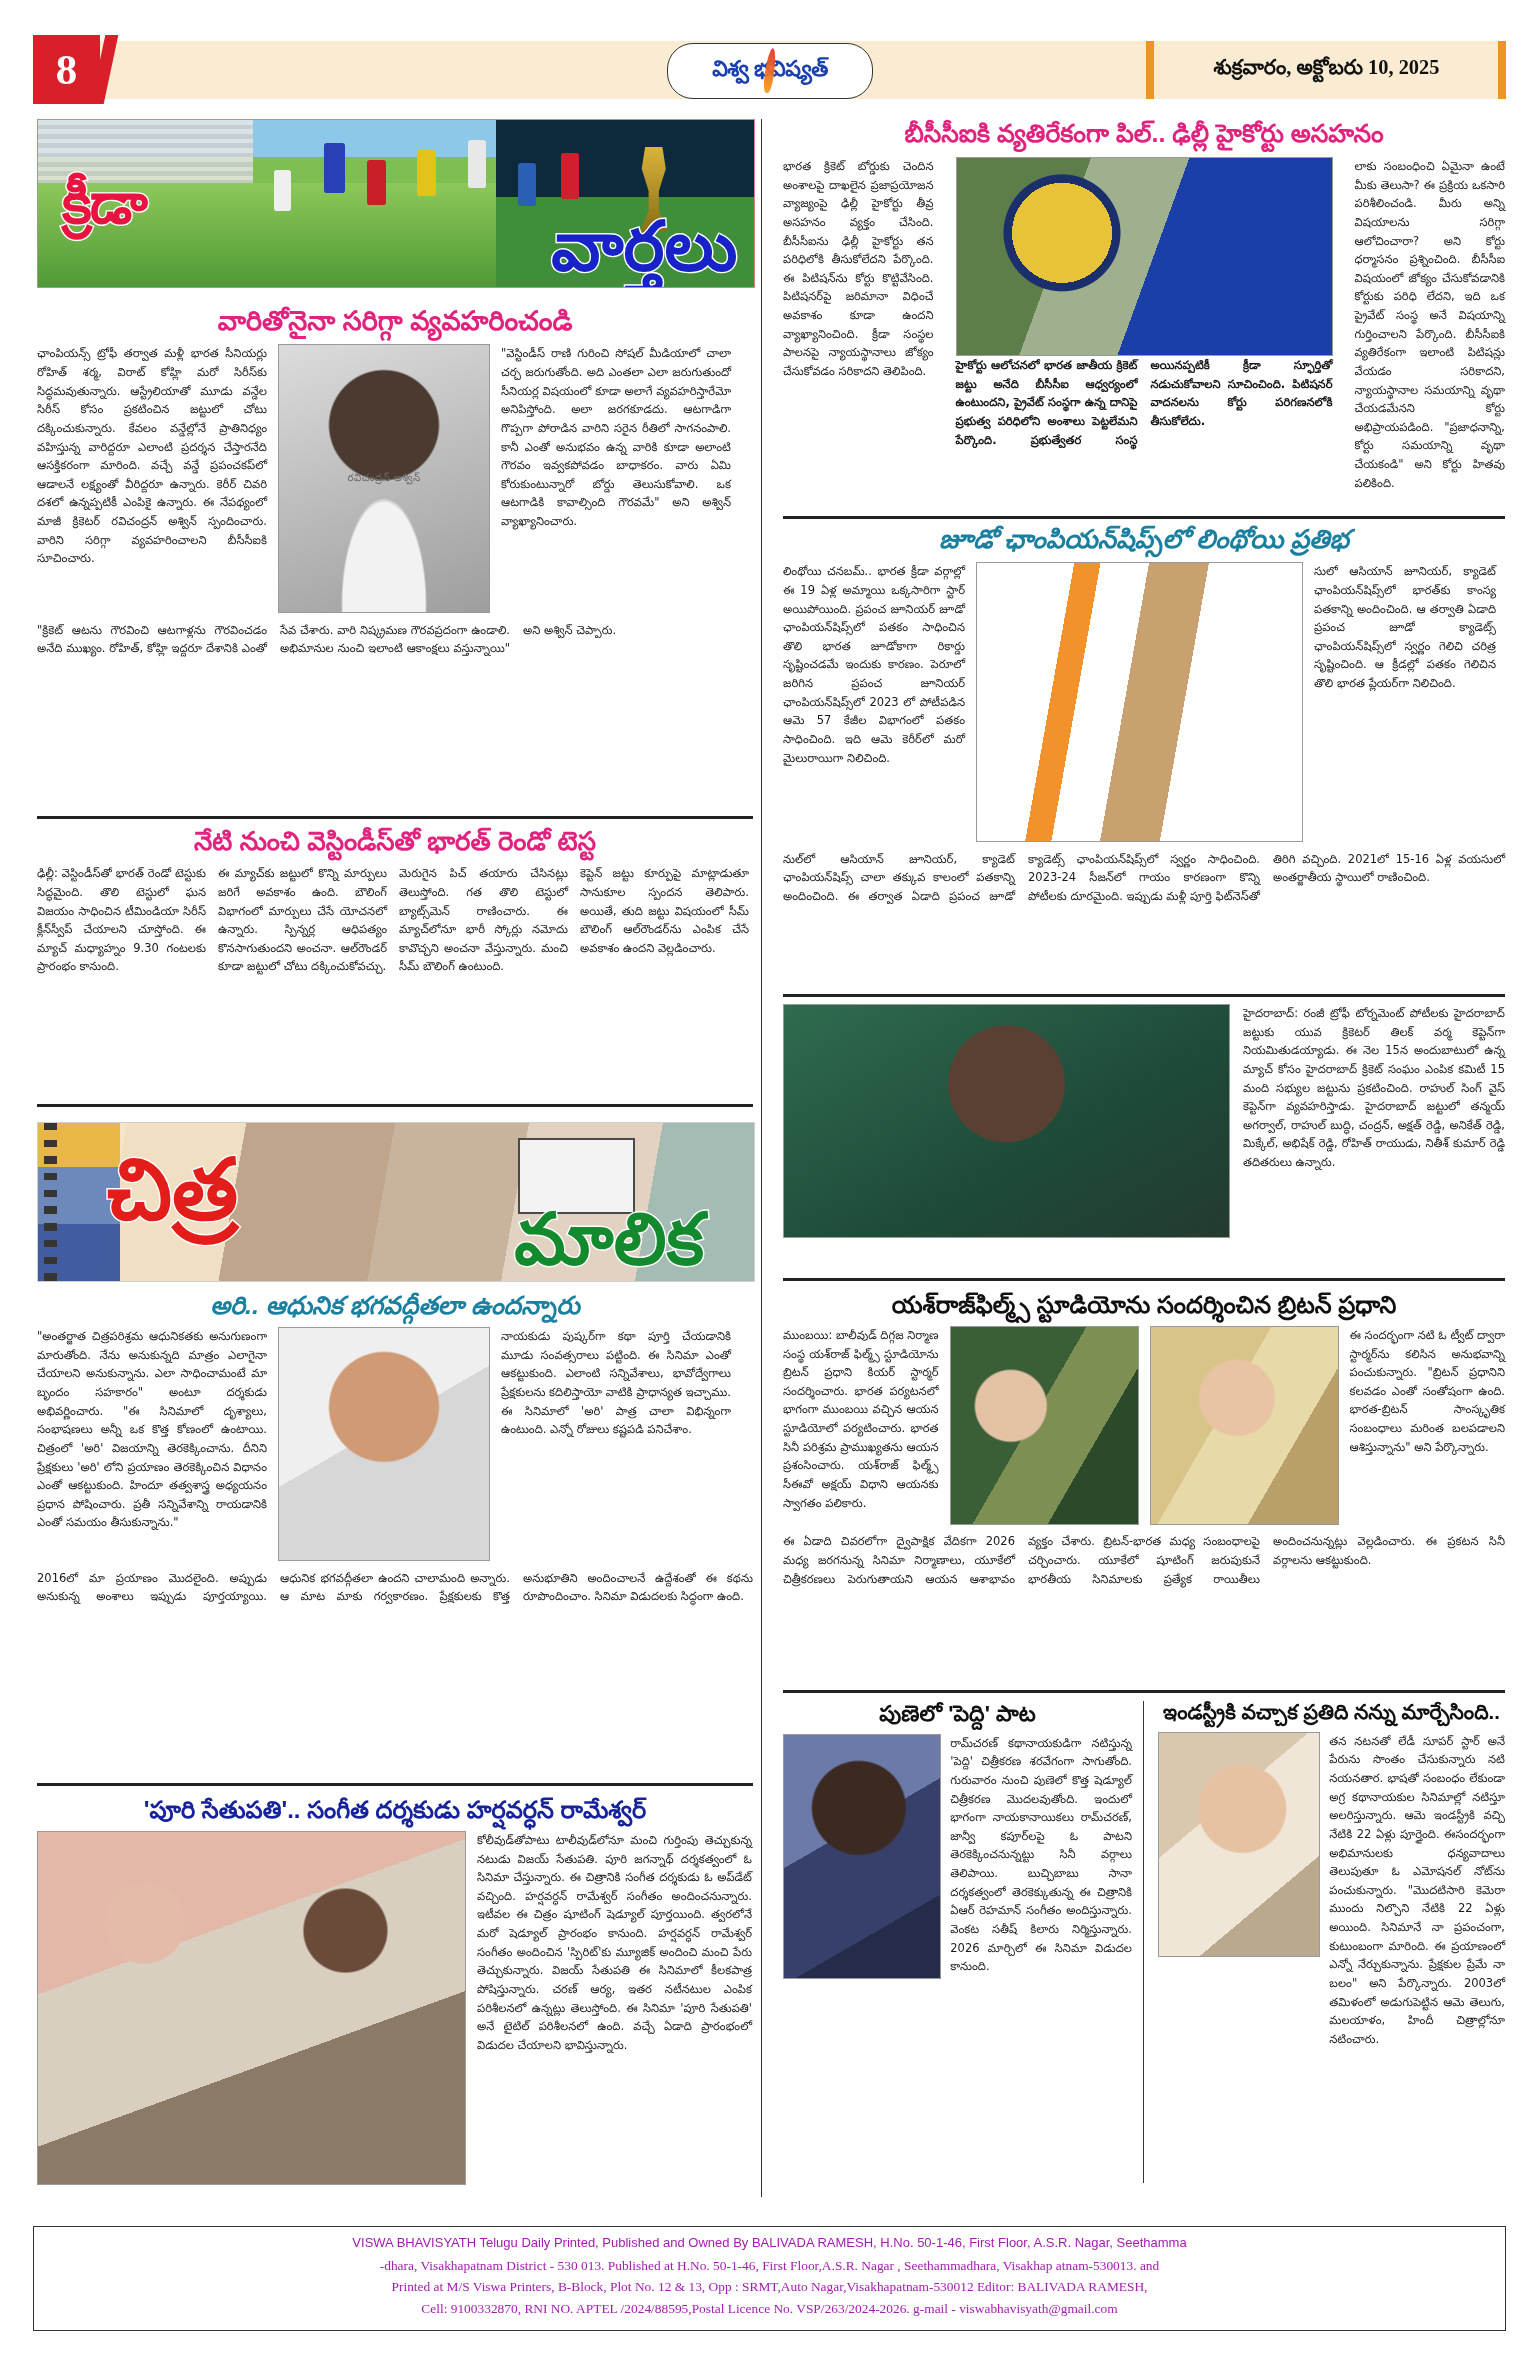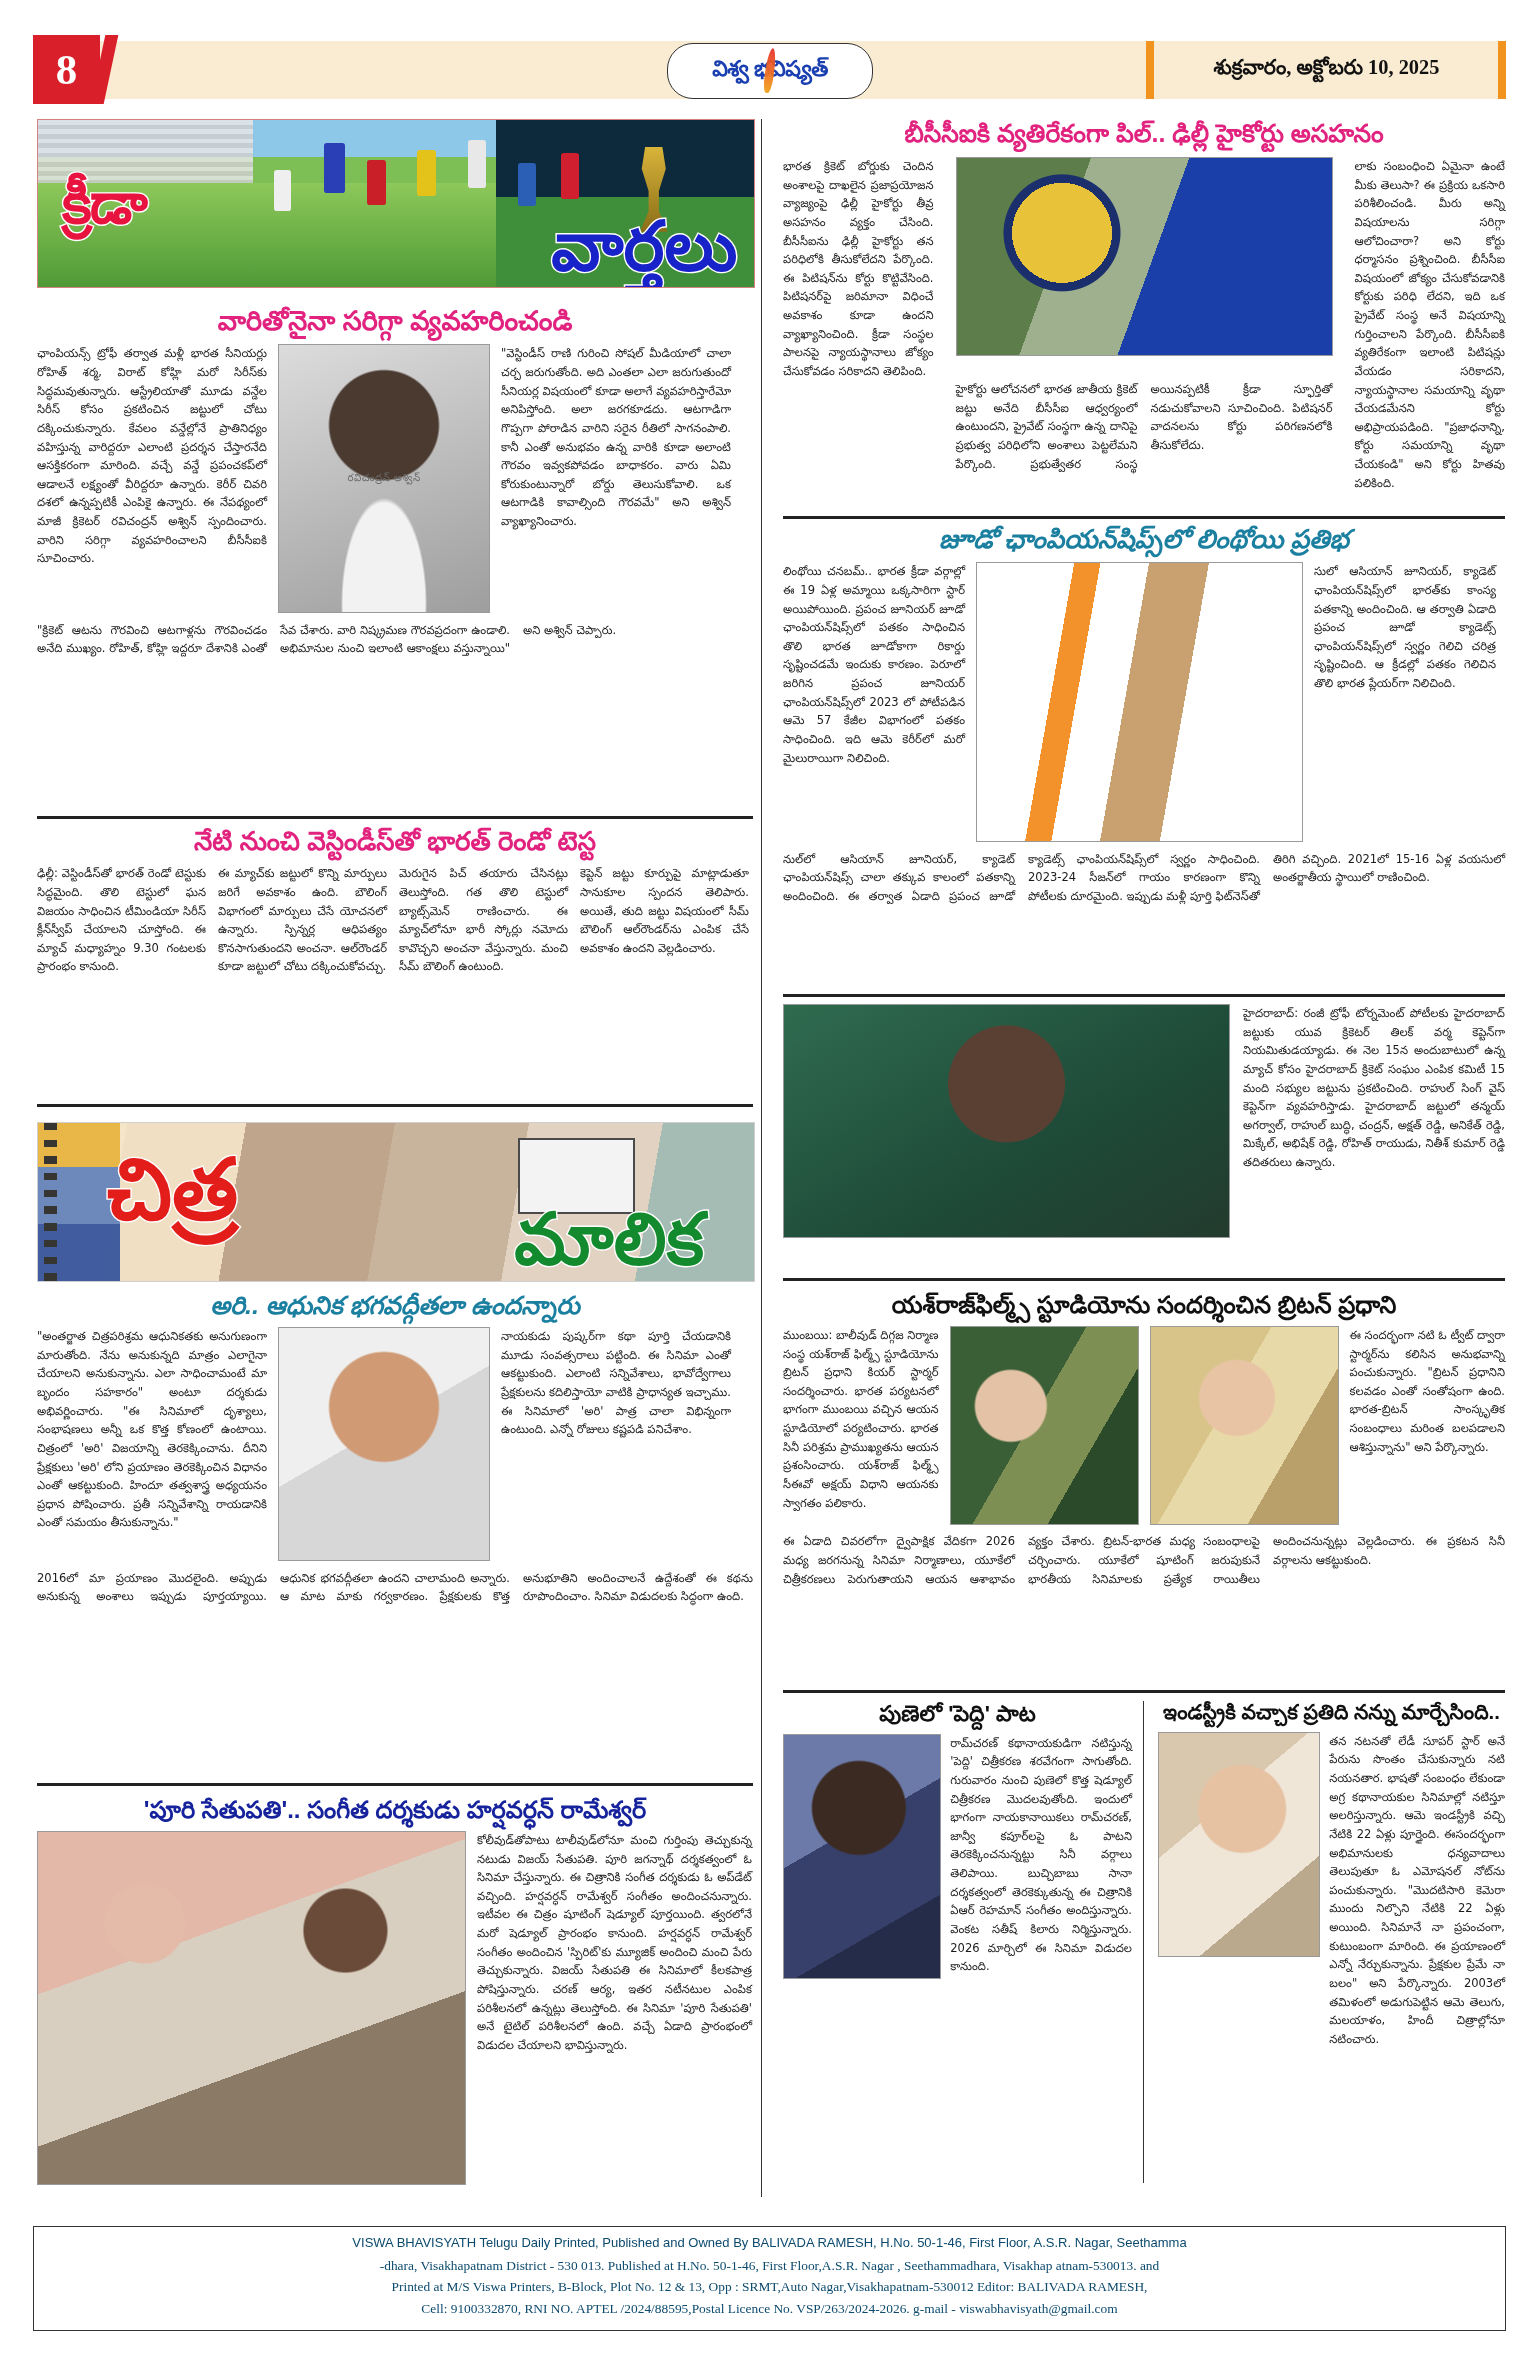--- a/index.html
+++ b/index.html
@@ -177,21 +177,21 @@
 
   
   .footer{
     position:absolute;left:33px;top:2226px;width:1473px;
     border:0.9px solid #333;padding:7.4px 11px 9.3px 11px;box-sizing:border-box;
     background:#fff;
   }
   .footer p{
     margin:0 0 2.8px 0;text-align:center;
     font-family:"Liberation Serif","DejaVu Serif",serif;
-    font-size:13.4px;line-height:1.42;color:#0c4a6e;
+    font-size:13.4px;line-height:1.42;color:#a21caf;
   }
   .footer p.first{font-family:"Liberation Sans","DejaVu Sans",sans-serif;font-size:13px;}
 
   .article{position:absolute;}
   .divider-h{position:absolute;background:#222;}
   .divider-v{position:absolute;background:#333;width:0.9px;}
 </style>
 </head>
 <body>
 
@@ -283,21 +283,21 @@
   </div>
 
   <div class="divider-v" style="left:761px;top:119px;height:2078px;"></div>
 
   <div class="article" style="left:783px;top:119px;width:722px;">
     <div class="headline hl-pink" style="font-size:25px;margin-bottom:9.3px;">బీసీసీఐకి వ్యతిరేకంగా పిల్.. ఢిల్లీ హైకోర్టు అసహనం</div>
     <div style="display:flex;gap:22px;align-items:flex-start;">
       <div class="body-te" style="width:156px;">భారత క్రికెట్ బోర్డుకు చెందిన అంశాలపై దాఖలైన ప్రజాప్రయోజన వ్యాజ్యంపై ఢిల్లీ హైకోర్టు తీవ్ర అసహనం వ్యక్తం చేసింది. బీసీసీఐను ఢిల్లీ హైకోర్టు తన పరిధిలోకి తీసుకోలేదని పేర్కొంది. ఈ పిటిషన్‌ను కోర్టు కొట్టివేసింది. పిటిషనర్‌పై జరిమానా విధించే అవకాశం కూడా ఉందని వ్యాఖ్యానించింది. క్రీడా సంస్థల పాలనపై న్యాయస్థానాలు జోక్యం చేసుకోవడం సరికాదని తెలిపింది.</div>
       <div style="flex:0 0 375px;">
         <div class="photo ph-bcci" style="width:375px;height:197px;"></div>
-        <div class="body-te" style="margin-top:24px;column-count:2;column-gap:13px;">హైకోర్టు ఆలోచనలో భారత జాతీయ క్రికెట్ జట్టు అనేది బీసీసీఐ ఆధ్వర్యంలో ఉంటుందని, ప్రైవేట్ సంస్థగా ఉన్న దానిపై ప్రభుత్వ పరిధిలోని అంశాలు పెట్టలేమని పేర్కొంది. ప్రభుత్వేతర సంస్థ అయినప్పటికీ క్రీడా స్ఫూర్తితో నడుచుకోవాలని సూచించింది. పిటిషనర్ వాదనలను కోర్టు పరిగణనలోకి తీసుకోలేదు.</div>
+        <div class="body-te" style="margin-top:0;column-count:2;column-gap:13px;font-weight:bold;">హైకోర్టు ఆలోచనలో భారత జాతీయ క్రికెట్ జట్టు అనేది బీసీసీఐ ఆధ్వర్యంలో ఉంటుందని, ప్రైవేట్ సంస్థగా ఉన్న దానిపై ప్రభుత్వ పరిధిలోని అంశాలు పెట్టలేమని పేర్కొంది. ప్రభుత్వేతర సంస్థ అయినప్పటికీ క్రీడా స్ఫూర్తితో నడుచుకోవాలని సూచించింది. పిటిషనర్ వాదనలను కోర్టు పరిగణనలోకి తీసుకోలేదు.</div>
       </div>
       <div class="body-te" style="width:156px;">లాకు సంబంధించి ఏమైనా ఉంటే మీకు తెలుసా? ఈ ప్రక్రియ ఒకసారి పరిశీలించండి. మీరు అన్ని విషయాలను సరిగ్గా ఆలోచించారా? అని కోర్టు ధర్మాసనం ప్రశ్నించింది. బీసీసీఐ విషయంలో జోక్యం చేసుకోవడానికి కోర్టుకు పరిధి లేదని, ఇది ఒక ప్రైవేట్ సంస్థ అనే విషయాన్ని గుర్తించాలని పేర్కొంది. బీసీసీఐకి వ్యతిరేకంగా ఇలాంటి పిటిషన్లు వేయడం సరికాదని, న్యాయస్థానాల సమయాన్ని వృథా చేయడమేనని కోర్టు అభిప్రాయపడింది. "ప్రజాధనాన్ని, కోర్టు సమయాన్ని వృథా చేయకండి" అని కోర్టు హితవు పలికింది.</div>
     </div>
   </div>
 
   <div class="divider-h" style="left:783px;top:516px;width:722px;height:2.8px;"></div>
 
   <div class="article" style="left:783px;top:525px;width:722px;">
     <div class="headline hl-teal hl-ital" style="font-size:26px;margin-bottom:7.4px;">జూడో ఛాంపియన్‌షిప్స్‌లో లింథోయి ప్రతిభ</div>
     <div style="display:flex;gap:11px;align-items:flex-start;">

